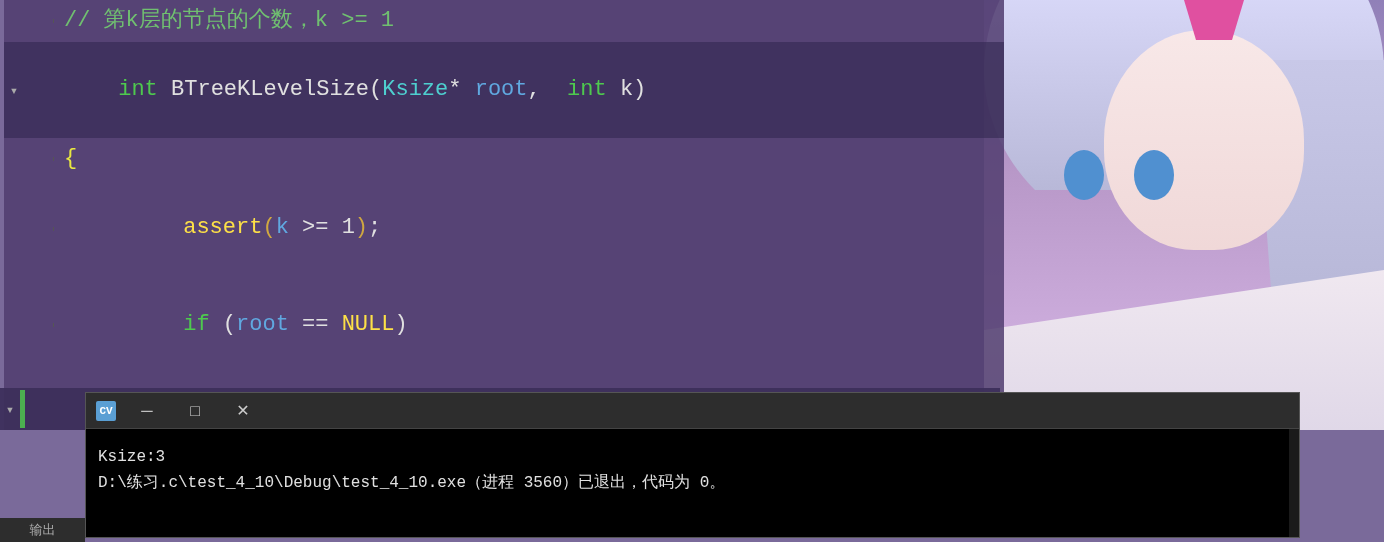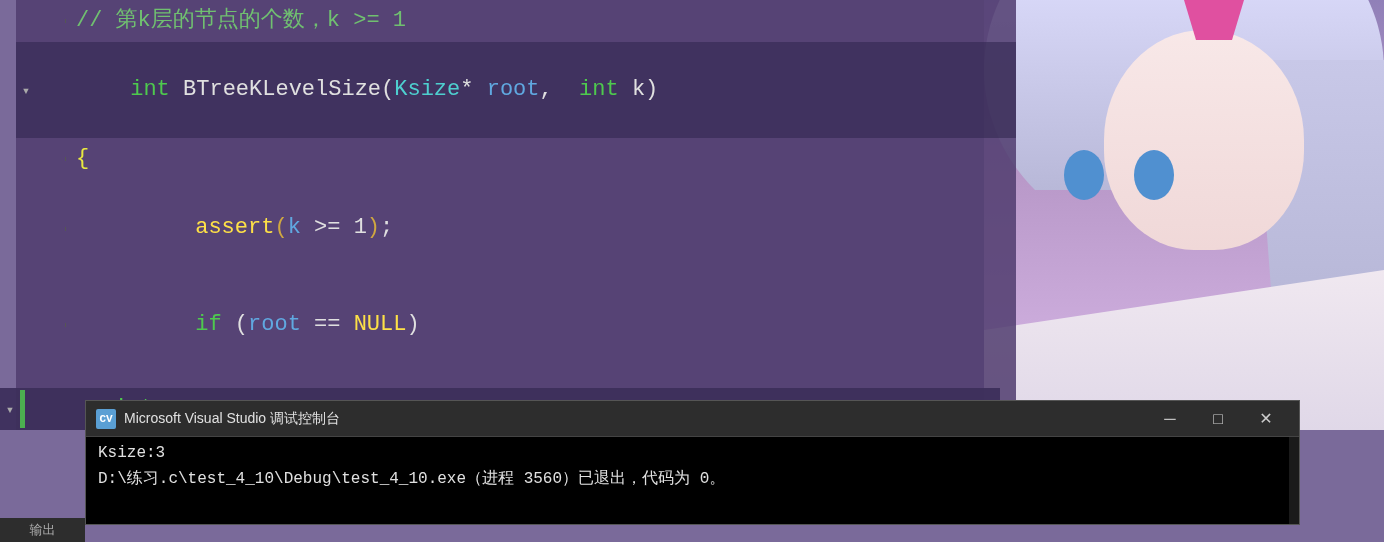--- a/index.html
+++ b/index.html
@@ -8,21 +8,21 @@
       height: 542px;
       overflow: hidden;
       font-family: 'Courier New', Courier, monospace;
       background: #7a6a9a;
       position: relative;
     }
 
     
     .code-editor {
       position: absolute;
-      top: 0; left: 16px;
+      top: 0; left: 4px;
       width: 1000px;
       height: 430px;
       background: rgba(80, 60, 110, 0.85);
       padding: 0;
       overflow: hidden;
     }
 
     .code-line {
       display: flex;
       align-items: center;
@@ -79,21 +79,21 @@
     .c-num { color: #e0e0e0; }
     .c-assert { color: #fde047; }
     .c-paren { color: #d0a840; }
 
     .indent1 { padding-left: 50px; }
     .indent2 { padding-left: 90px; }
 
     
     .console-window {
       position: absolute;
-      bottom: 17px; left: 85px;
+      bottom: 4px; left: 85px;
       width: 1215px;
       background: #1a1a1a;
       border: 1px solid #555;
       z-index: 10;
     }
 
     .console-titlebar {
       background: #2d2d2d;
       height: 36px;
       display: flex;
@@ -138,22 +138,22 @@
       color: #ccc;
       font-size: 16px;
       cursor: pointer;
       background: transparent;
       border: none;
       font-family: 'Segoe MDL2 Assets', sans-serif;
     }
 
     .console-body {
       background: #000000;
-      padding: 4px 12px;
-      height: 87px;
+      padding: 16px 12px;
+      height: 108px;
       overflow-y: auto;
       position: relative;
     }
 
     .console-body::-webkit-scrollbar { width: 10px; }
     .console-body::-webkit-scrollbar-track { background: #1a1a1a; }
     .console-body::-webkit-scrollbar-thumb { background: #555; }
 
     .console-text {
       color: #e0e0e0;
@@ -343,21 +343,20 @@
     <div class="green-bar"></div>
     <div class="code-content">
       <span class="c-keyword">int</span>
     </div>
   </div>
 </div>
 
 <div class="console-window">
   <div class="console-titlebar">
     <div class="console-icon">CV</div>
-    <span class="console-title">Microsoft Visual Studio 调试控制台</span>
     <div class="console-btns">
       <button class="console-btn">─</button>
       <button class="console-btn">□</button>
       <button class="console-btn close">✕</button>
     </div>
   </div>
   <div class="console-body">
     <div class="console-text">
       <div>Ksize:3</div>
       <div>D:\练习.c\test_4_10\Debug\test_4_10.exe（进程 3560）已退出，代码为 0。</div>

